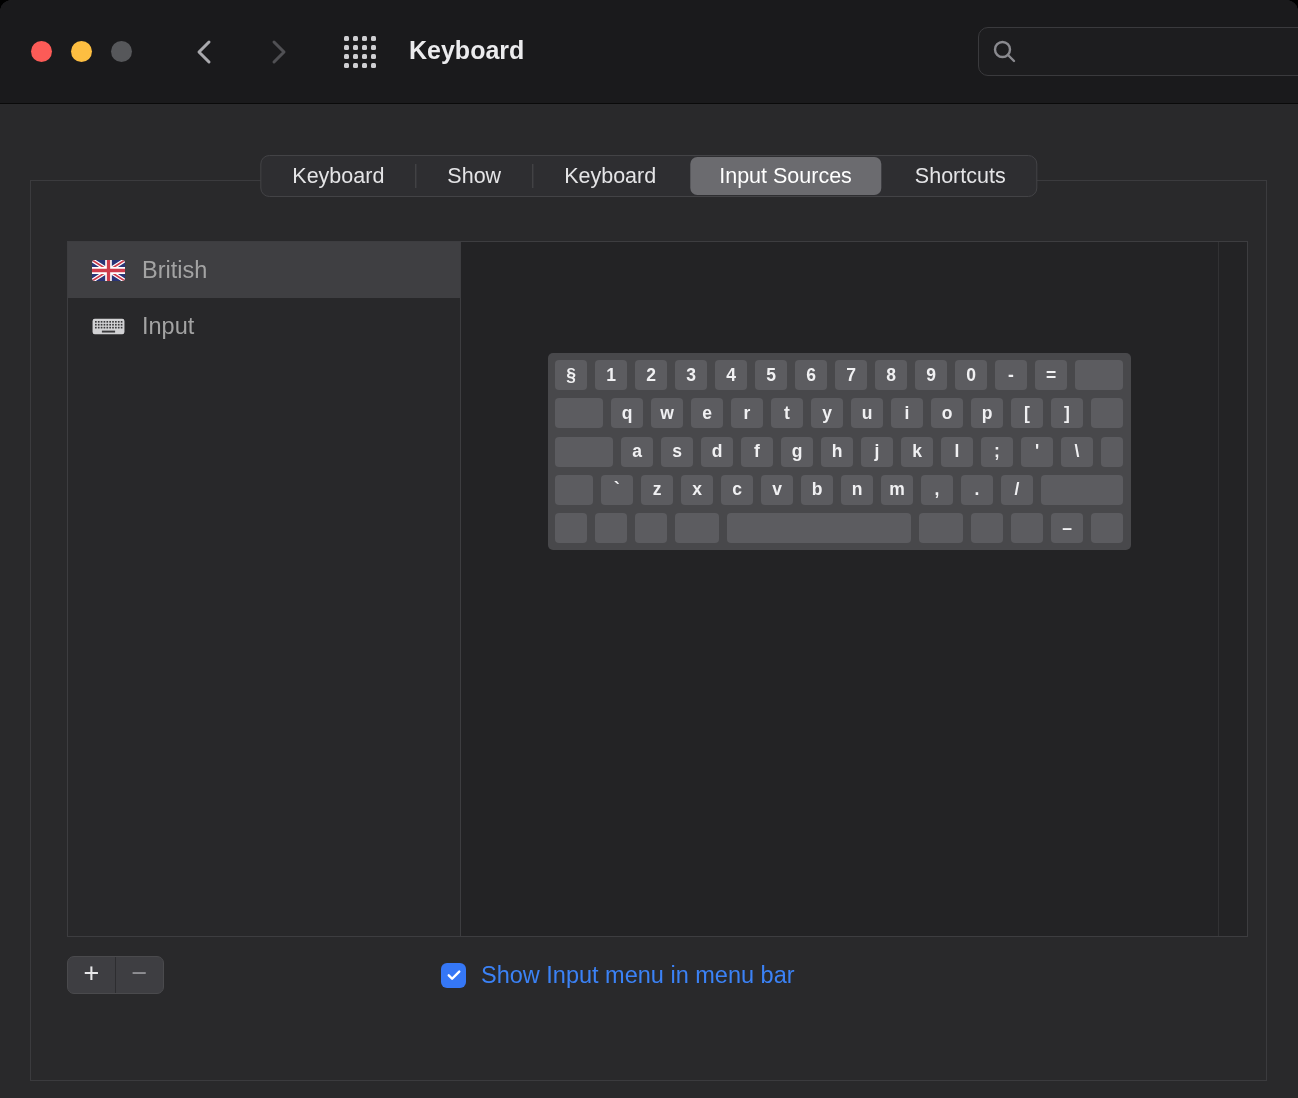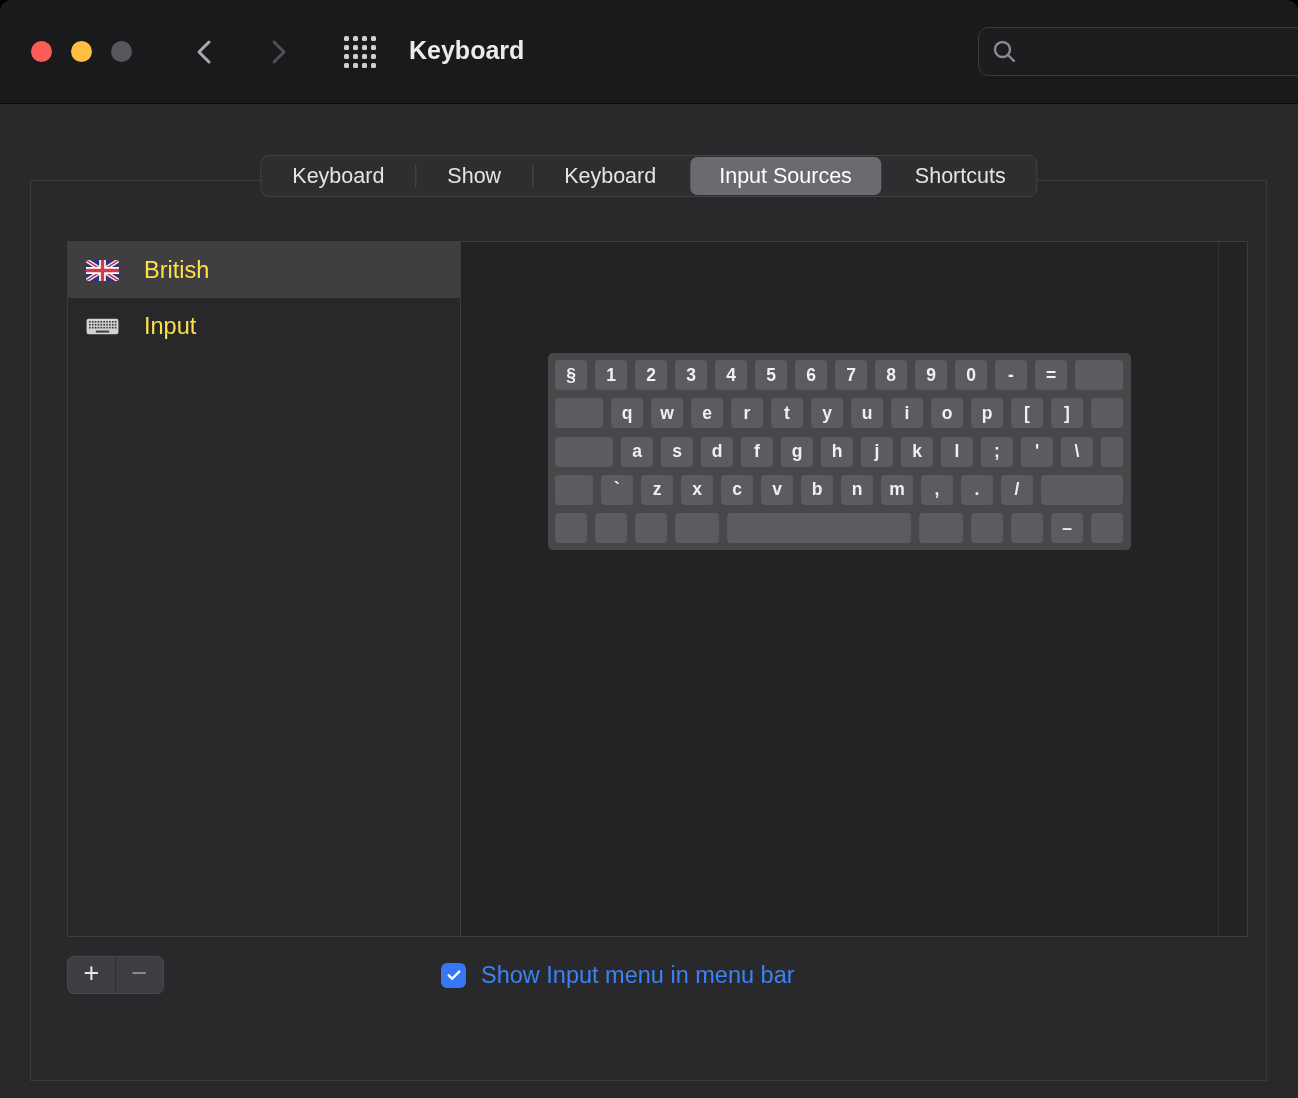--- a/index.html
+++ b/index.html
@@ -38,22 +38,22 @@
              display:flex; align-items:center; z-index:2; }
   .tab { height:38px; margin:2px; padding:0 29px; display:flex; align-items:center;
          font-size:21.5px; color:#e4e4e6; border-radius:7px; white-space:nowrap; }
   .tab.selected { background:#6b6b6f; color:#ffffff; }
   .tab-div { width:1px; height:24px; background:#4b4b4e; }
   .tab-div.hidden { background:transparent; }
 
   .panels { position:absolute; left:67px; top:136px; width:1181px; height:696px;
             border:1px solid #3d3d40; display:flex; z-index:1; }
   .source-list { width:393px; border-right:1px solid #3d3d40; background:#28282a; }
-  .source-row { height:56px; display:flex; align-items:center; padding:0 18px; gap:25px;
-                font-size:23.5px; color:#fde047; }
+  .source-row { height:56px; display:flex; align-items:center; padding:0 24px; gap:17px;
+                font-size:23.5px; color:#a3a3a3; }
   .source-row.selected { background:#3f3f42; }
   .src-icon { width:33px; height:21px; border-radius:3px; overflow:hidden; flex:none; }
   .src-icon svg { display:block; width:100%; height:100%; }
   .preview-pane { flex:1; position:relative; background:#232325; }
   .scroll-line { position:absolute; right:28px; top:0; bottom:0; width:1px; background:#323234; }
 
   .kbd { position:absolute; left:87px; top:111px; width:583px; height:197px;
          background:#48484b; border-radius:5px; padding:7px; display:flex;
          flex-direction:column; justify-content:space-between; }
   .kbd-row { display:flex; gap:8px; height:30px; }

